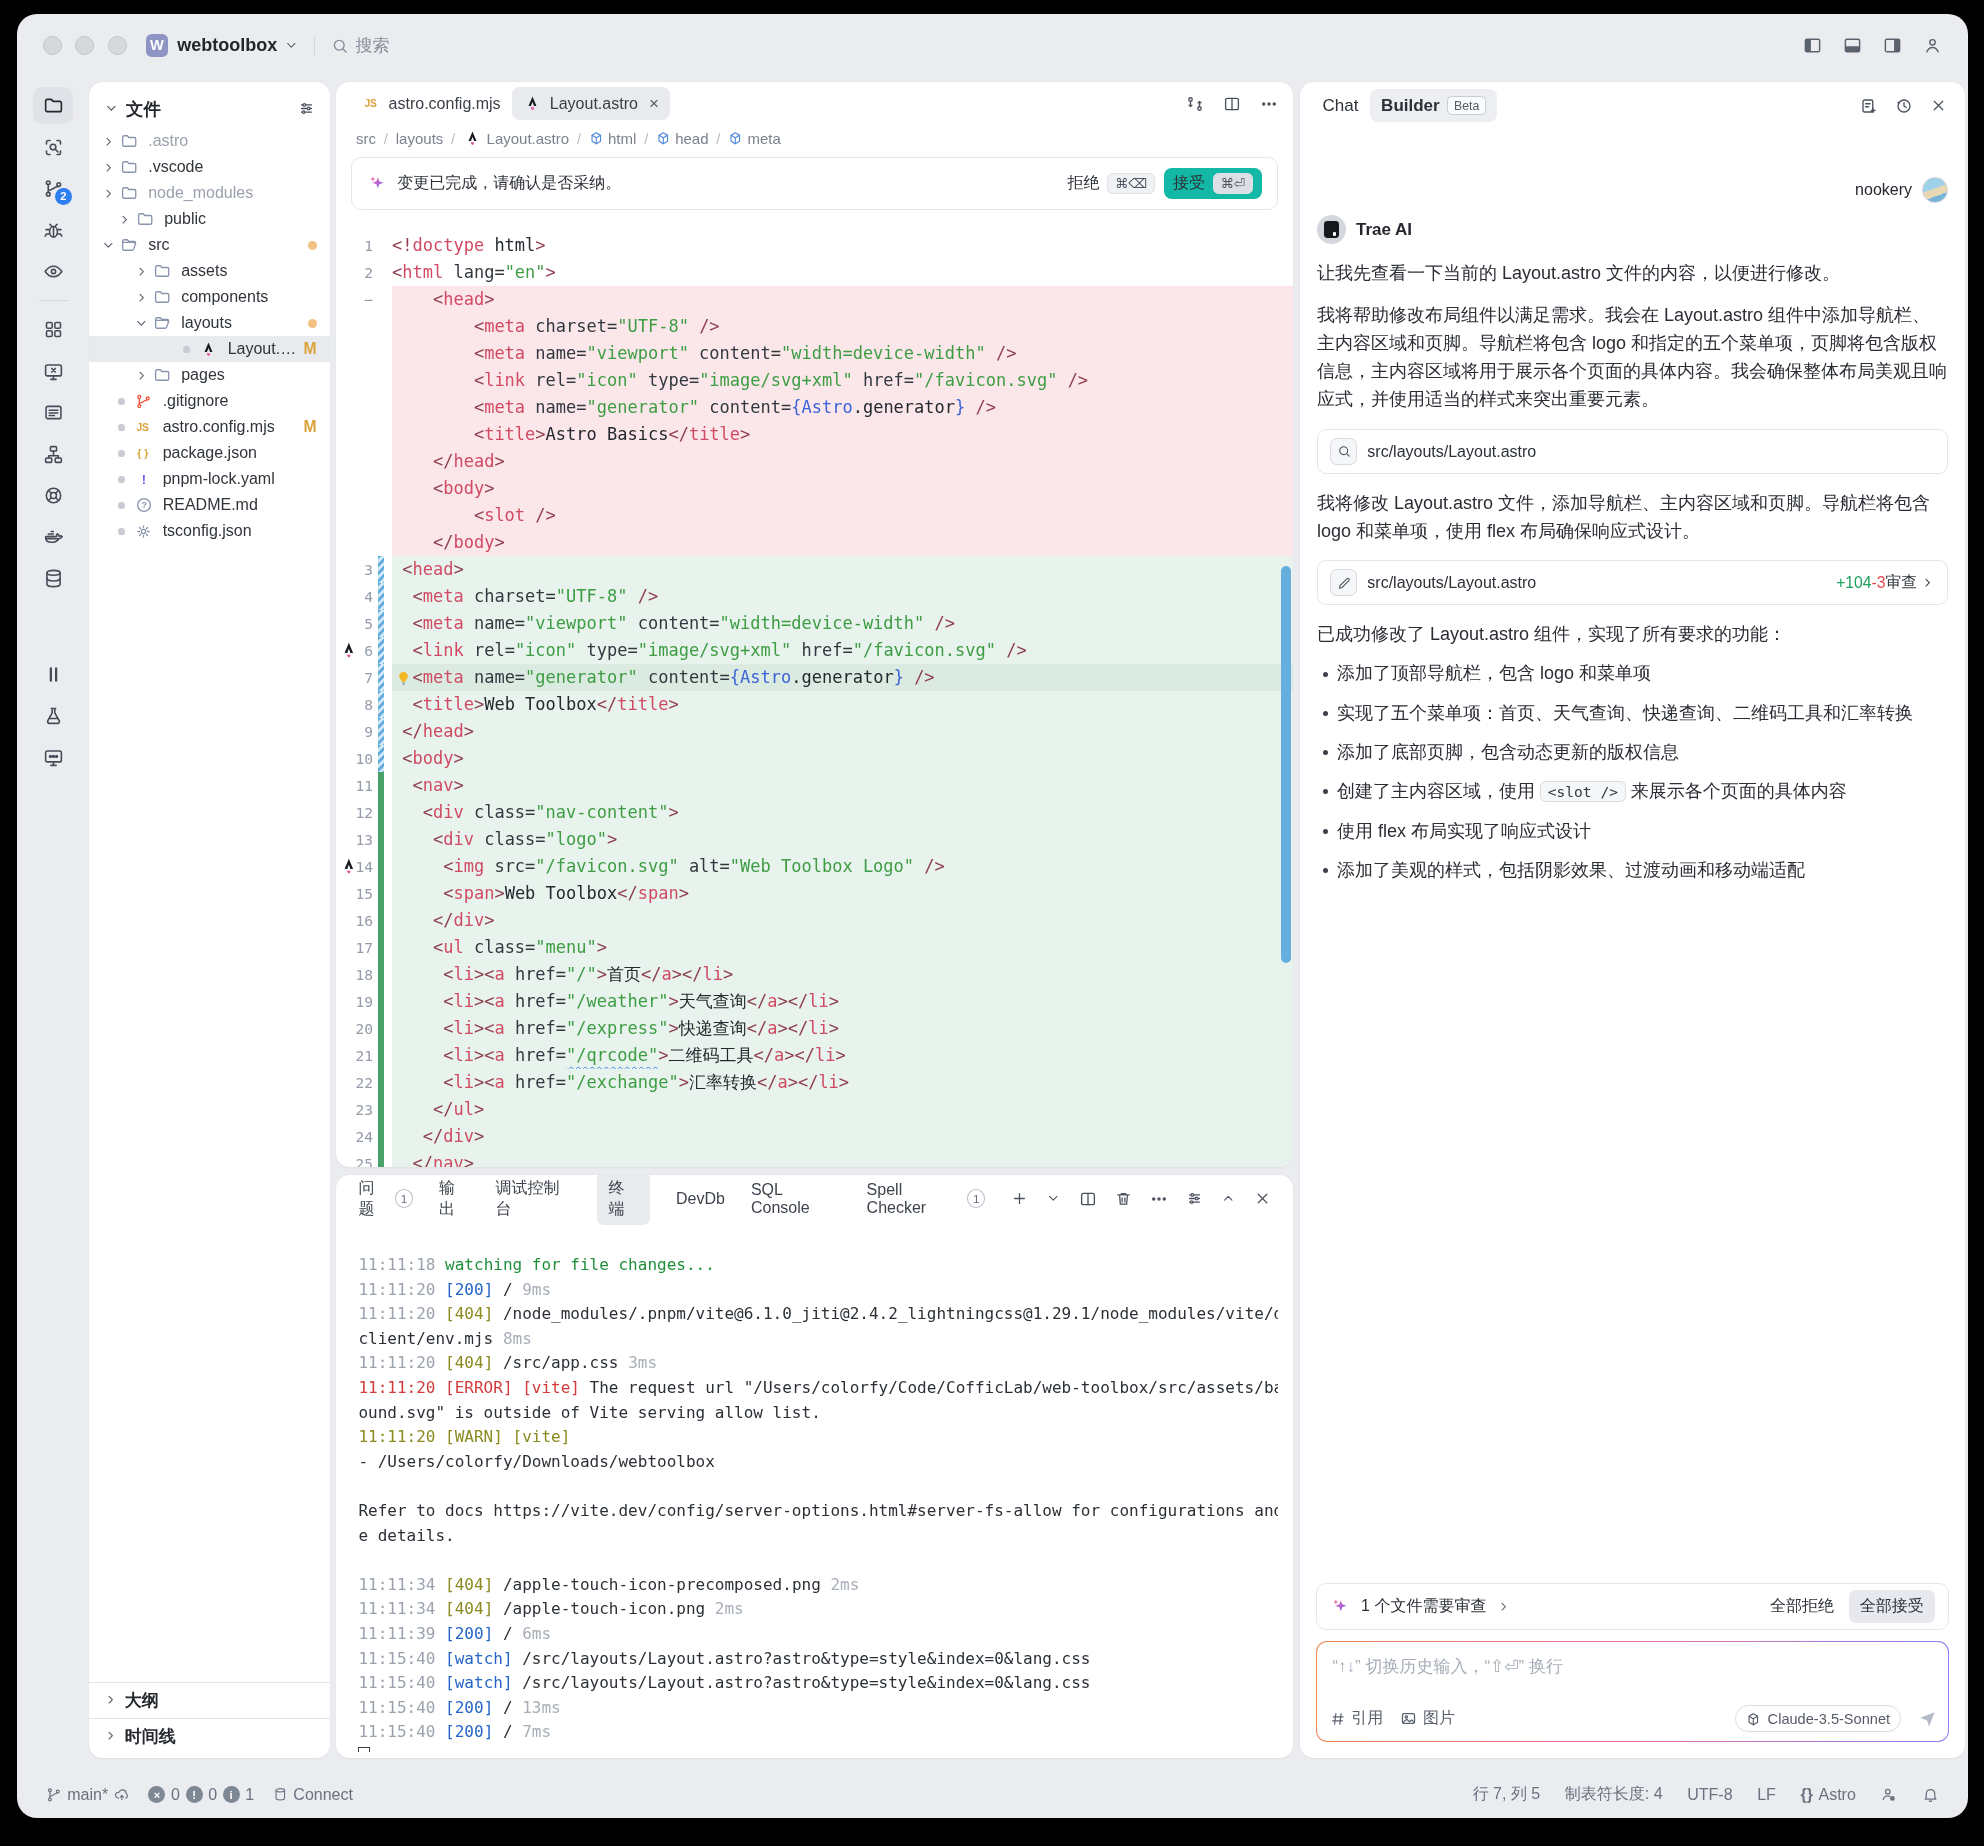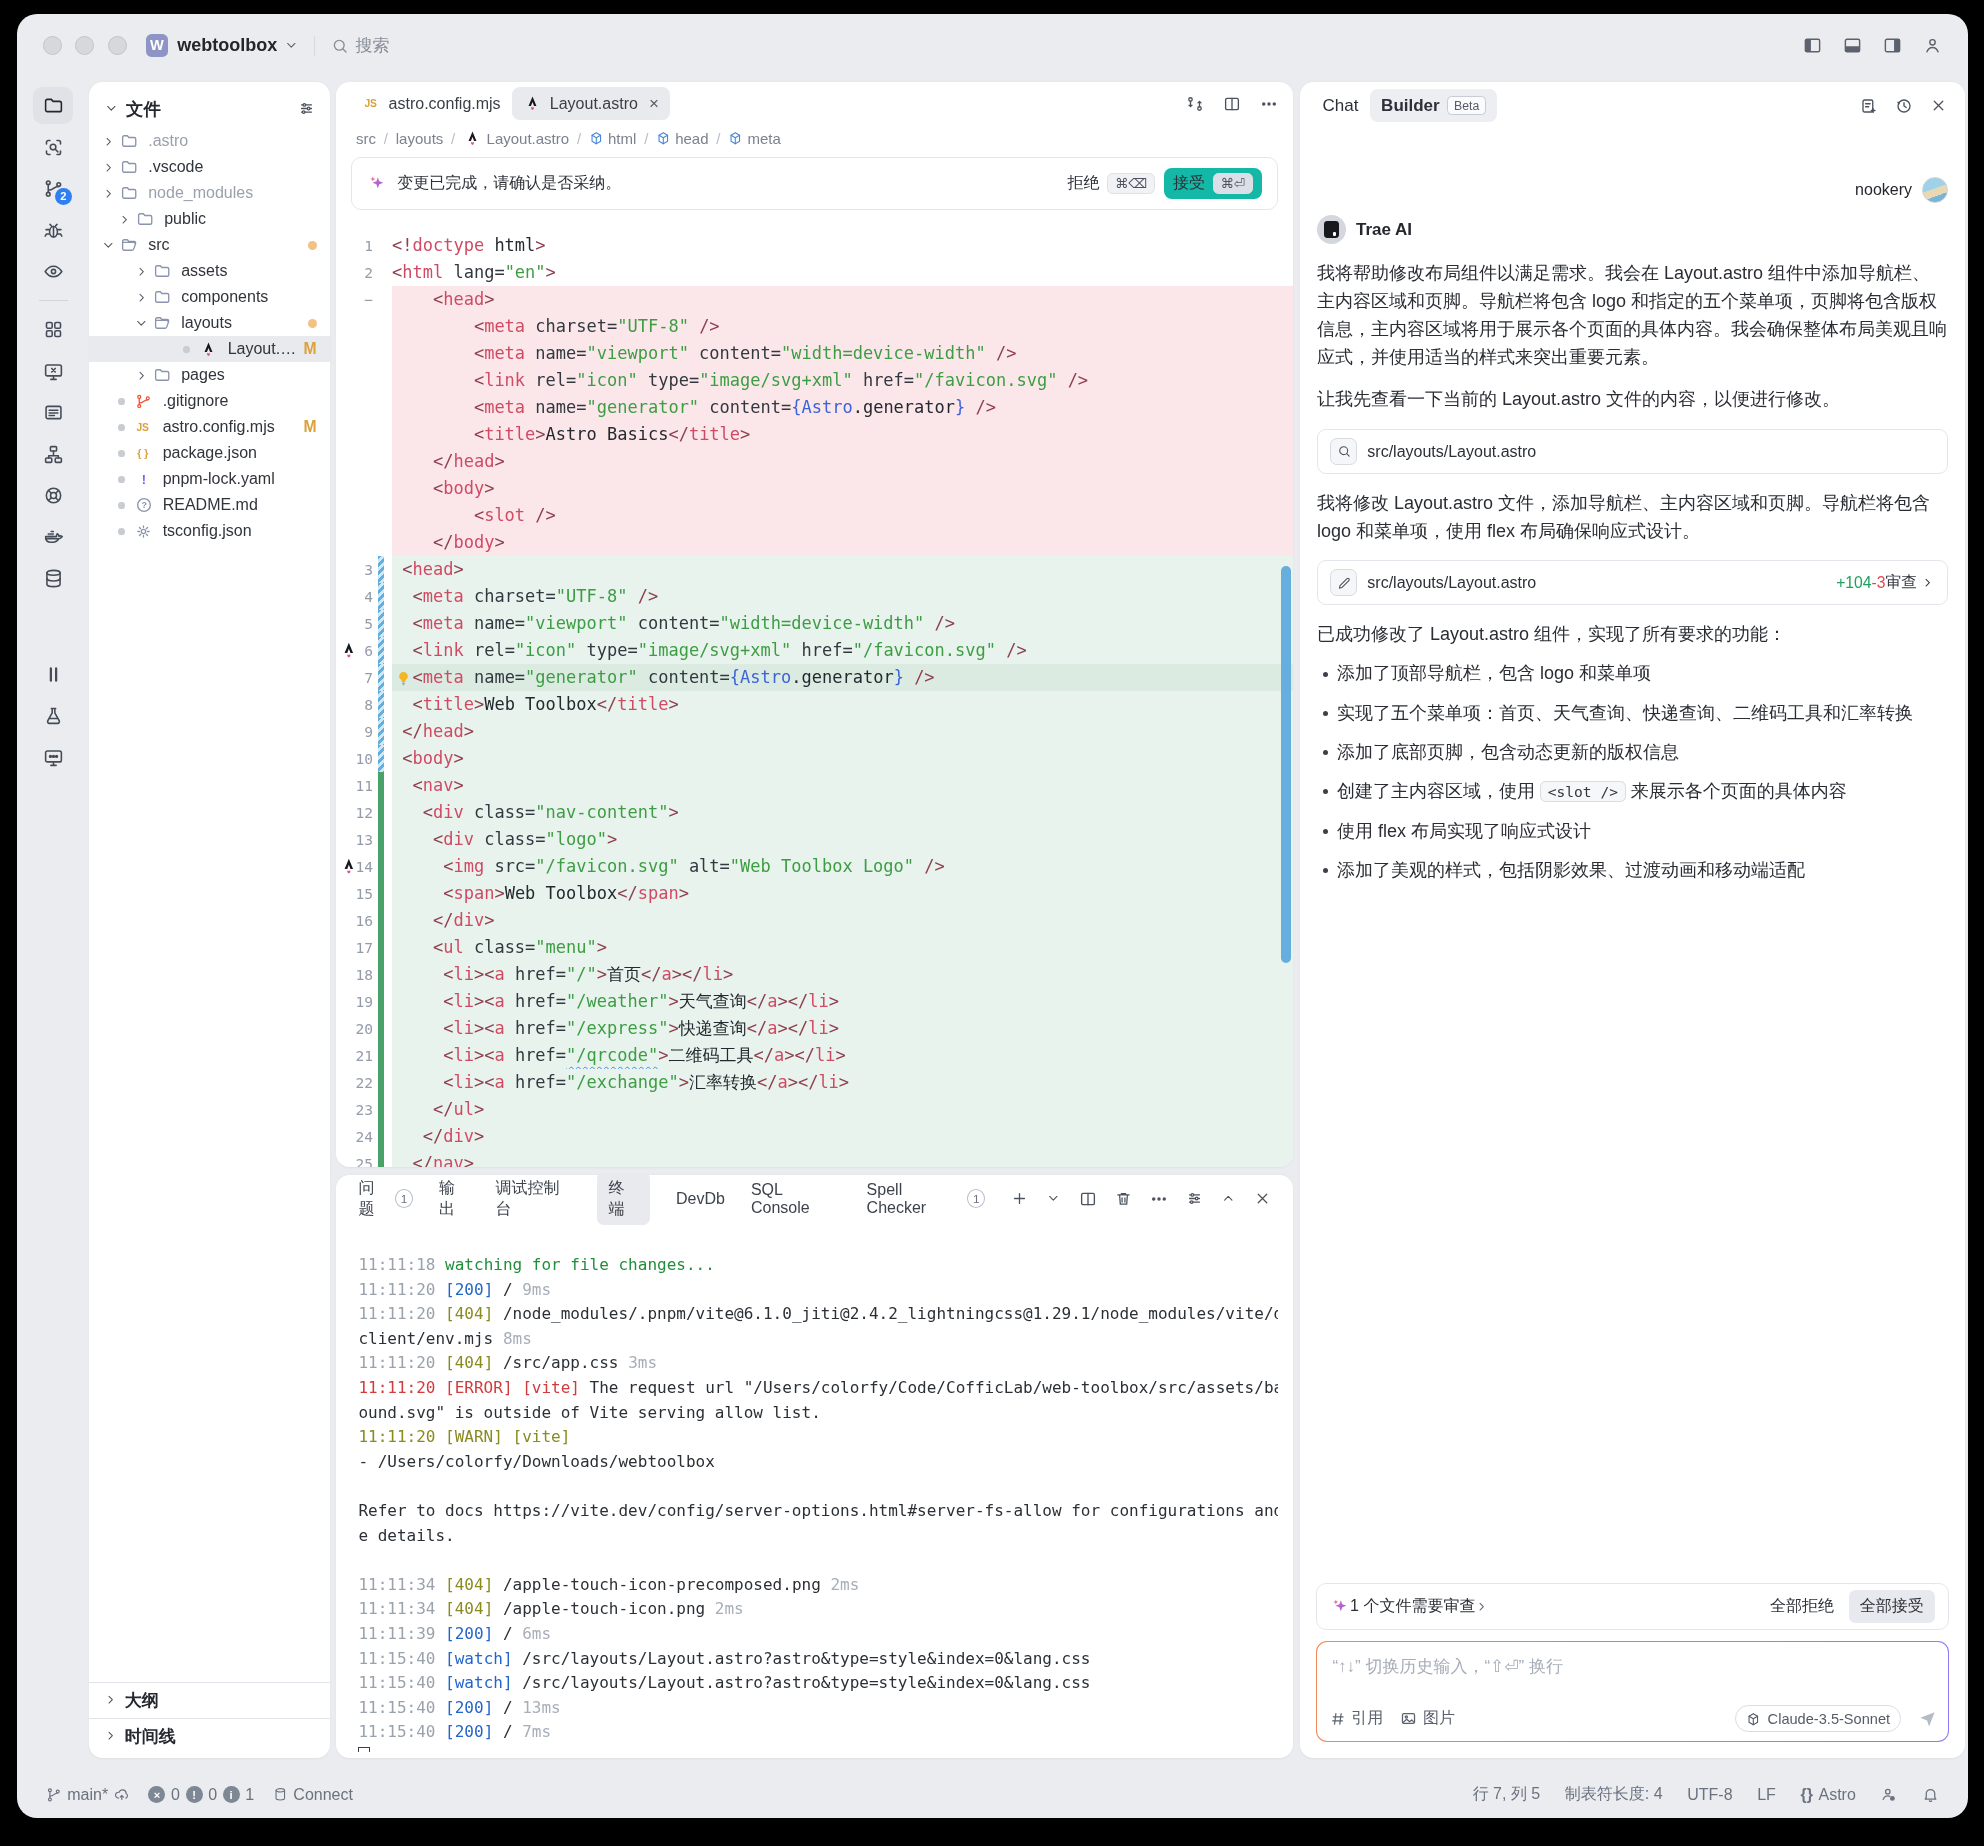--- a/index.html
+++ b/index.html
@@ -129,21 +129,21 @@
   .fico { width:27px; height:27px; border:1.1px solid #d7dae0; border-radius:6.7px; display:flex; align-items:center; justify-content:center; color:#4c525d; background:#f5f6f8; }
   .fpath { font-size:16px; color:#2c3037; }
   .fright { margin-left:auto; display:flex; align-items:center; font-size:15.7px; }
   .plus { color:#1ea15f; } .minus { color:#e5484d; }
   .review-link { color:#33373e; display:flex; align-items:center; gap:4.5px; }
   .bullets { margin-top:11.2px; list-style:none; }
   .bullets li { position:relative; padding-left:20px; margin-top:12.3px; font-size:18px; line-height:27px; color:#2a2d33; }
   .bullets li:before { content:""; position:absolute; left:5.6px; top:11.2px; width:5px; height:5px; border-radius:50%; background:#3c4048; }
   .chipcode { font-family:"DejaVu Sans Mono",monospace; font-size:14.6px; border:1.1px solid #d9dce2; background:#f6f7f9; border-radius:5.6px; padding:1.1px 6.7px; color:#33373e; }
   .reviewbar { position:absolute; left:15.7px; right:15.7px; bottom:128px; height:47px; border:1.1px solid #e5e6eb; border-radius:10px;
-               display:flex; align-items:center; padding:0 13.4px; gap:0; font-size:16px; color:#2c3037; background:#fff; }
+               display:flex; align-items:center; padding:0 13.4px; gap:11px; font-size:16px; color:#2c3037; background:#fff; }
   .rb-right { margin-left:auto; display:flex; gap:14.6px; align-items:center; }
   .rb-accept { background:#e7e9ee; border-radius:6.7px; padding:5.6px 11.2px; }
   .inputbox { position:absolute; left:15.7px; right:15.7px; bottom:15.7px; height:101px; border-radius:11.2px; border:1.7px solid transparent;
               background:linear-gradient(#fff,#fff) padding-box, linear-gradient(90deg,#ef8a56,#e76da2,#8f7cf5) border-box; }
   .ph { position:absolute; left:15.7px; top:12.3px; font-size:17px; color:#a7adb8; }
   .in-bottom { position:absolute; left:13.4px; right:11.2px; bottom:9px; display:flex; align-items:center; gap:17px; color:#5b626e; font-size:16px; }
   .modelchip { margin-left:auto; border:1.1px solid #d9dce2; border-radius:13.4px; padding:4.5px 10px; font-size:14.6px; color:#555b66;
                display:flex; align-items:center; gap:6.7px; }
 
   
@@ -1075,22 +1075,22 @@
       <div class="who">
         <span>nookery</span>
         <span class="avatar"></span>
       </div>
       <div class="ai-row">
         <span class="ai-badge">
             <span></span>
           </span>
         <span class="ai-name">Trae AI</span>
       </div>
+      <div class="para">让我先查看一下当前的 Layout.astro 文件的内容，以便进行修改。</div>
       <div class="para">我将帮助修改布局组件以满足需求。我会在 Layout.astro 组件中添加导航栏、主内容区域和页脚。导航栏将包含 logo 和指定的五个菜单项，页脚将包含版权信息，主内容区域将用于展示各个页面的具体内容。我会确保整体布局美观且响应式，并使用适当的样式来突出重要元素。</div>
-      <div class="para">让我先查看一下当前的 Layout.astro 文件的内容，以便进行修改。</div>
       <div class="fcard">
         <span class="fico i">
             <svg width="14.6" height="14.6" viewBox="0 0 24 24" fill="none" stroke="currentColor" stroke-width="1.8" stroke-linecap="round" stroke-linejoin="round">
               <circle cx="11" cy="11" r="6.5"></circle>
               <path d="M16 16l4 4"></path>
             </svg>
           </span>
         <span class="fpath">src/layouts/Layout.astro</span>
       </div>
       <div class="para">我将修改 Layout.astro 文件，添加导航栏、主内容区域和页脚。导航栏将包含 logo 和菜单项，使用 flex 布局确保响应式设计。</div>

